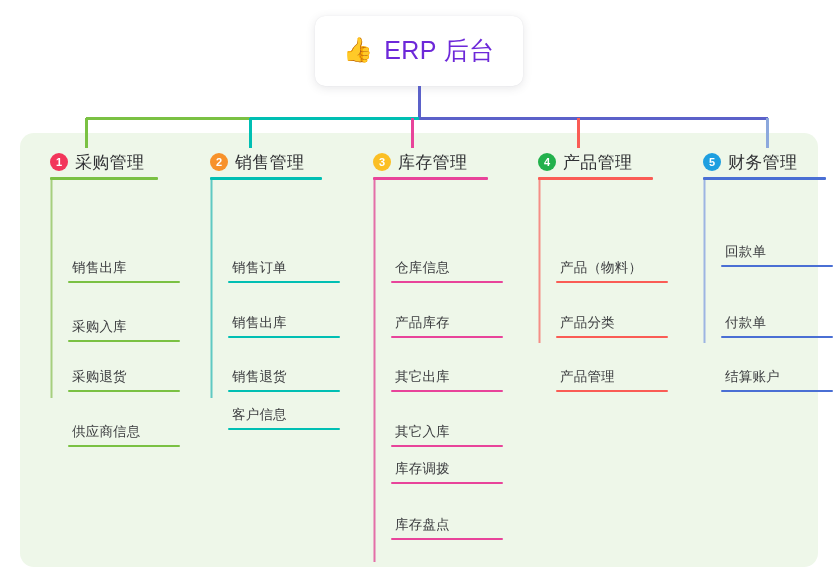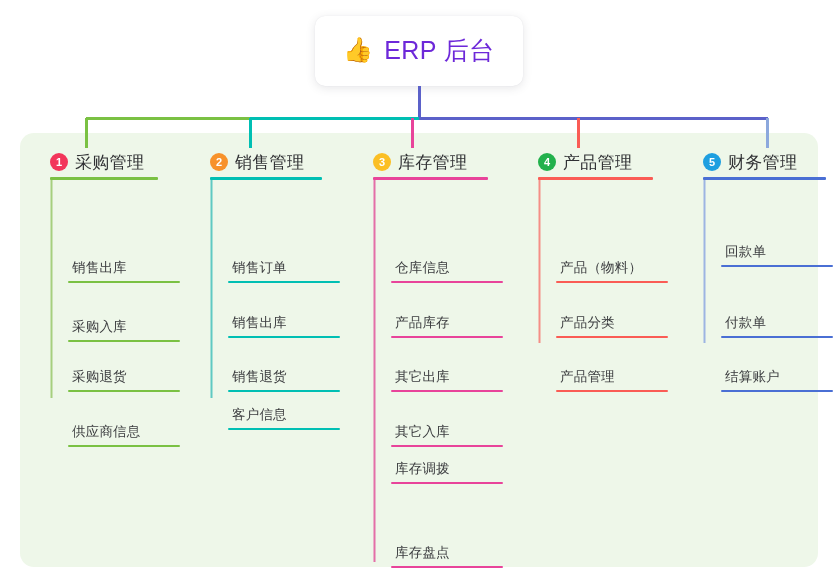--- a/index.html
+++ b/index.html
@@ -252,21 +252,21 @@
             <div class="leaf-rule" style="background: rgb(232, 68, 154);"></div>
           </div>
           <div class="leaf" style="top: 236.1px;">
             <span class="leaf-label">其它入库</span>
             <div class="leaf-rule" style="background: rgb(232, 68, 154);"></div>
           </div>
           <div class="leaf" style="top: 273px; text-decoration: underline;">
             <span class="leaf-label">库存调拨</span>
             <div class="leaf-rule" style="background: rgb(232, 68, 154);"></div>
           </div>
-          <div class="leaf" style="top: 357px;">
+          <div class="leaf" style="top: 329px;">
             <span class="leaf-label">库存盘点</span>
             <div class="leaf-rule" style="background: rgb(232, 68, 154);"></div>
           </div>
           <div class="leaf" style="top: 400.2px;">
             <span class="leaf-label">出库库明细</span>
           </div>
         </div>
       </div>
       <div class="column" style="left: 528px;">
         <div class="col-head">

